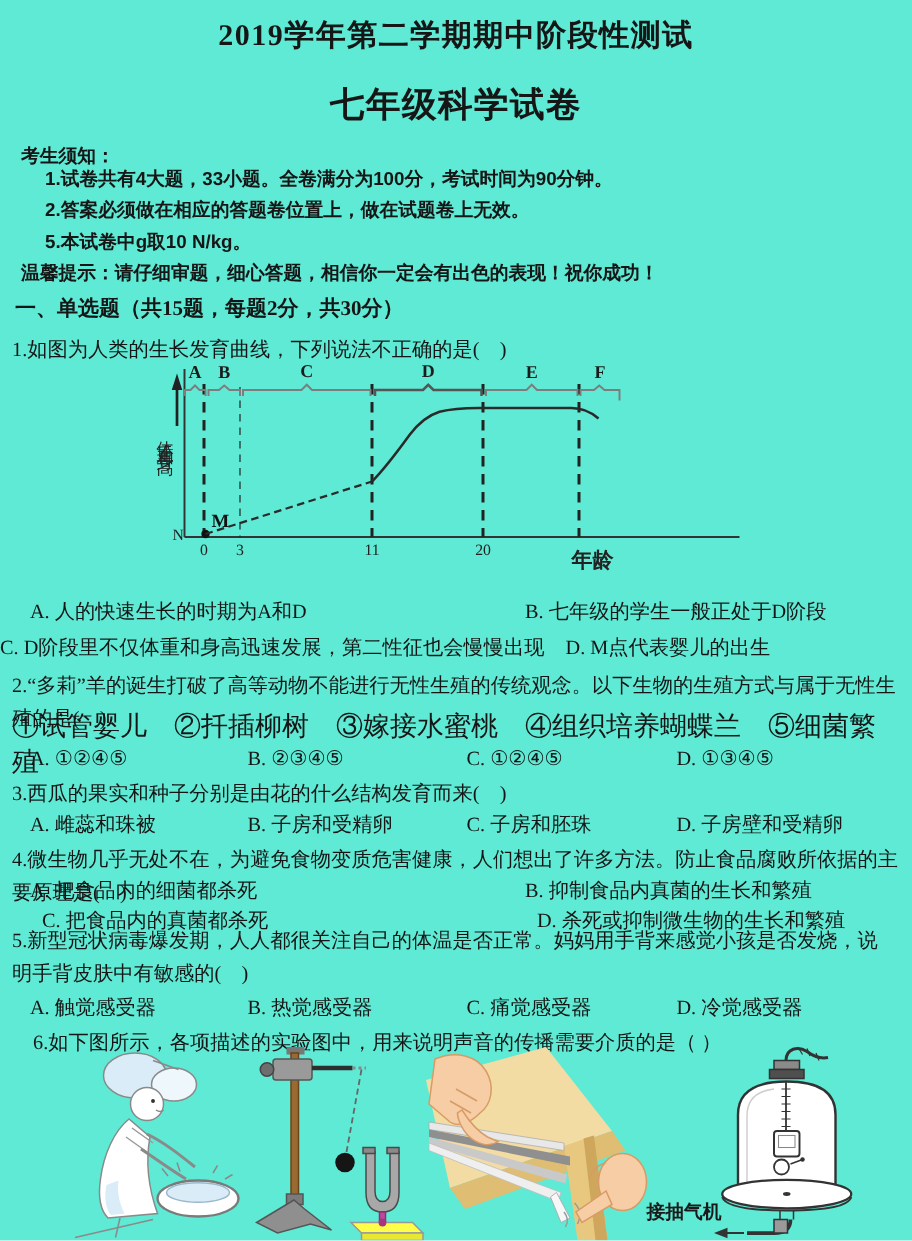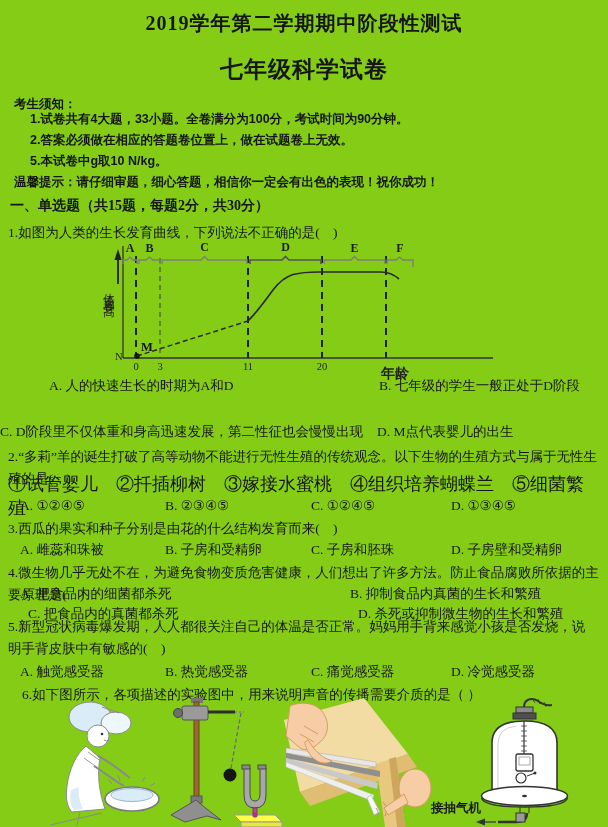--- a/index.html
+++ b/index.html
@@ -1,36 +1,36 @@
 <!DOCTYPE html>
 <html><head>
 <meta charset="utf-8">
 <style>
   html,body{margin:0;padding:0;background:#ffffff;}
-  .page{position:relative;width:608px;height:827px;background:#84cc16;overflow:hidden;
+  .page{position:relative;width:608px;height:827px;background:#5eead4;overflow:hidden;
         font-family:"Liberation Serif","DejaVu Serif",serif;color:#161616;}
   .abs{position:absolute;left:0;right:0;}
   .title{top:10px;text-align:center;font-size:20px;font-weight:700;letter-spacing:1px;}
   .subtitle{top:54px;text-align:center;font-size:23px;font-weight:700;letter-spacing:1px;}
   .sans{font-family:"Liberation Sans","DejaVu Sans",sans-serif;font-weight:700;font-size:12.5px;}
   .notice-head{top:96px;left:14px;right:auto;}
   .n1{top:111px;left:30px;right:8px;}
   .n2{top:132px;left:30px;right:8px;}
   .n3{top:153px;left:30px;right:8px;}
   .tip{top:174px;left:14px;right:8px;}
   .section-head{top:197px;left:10px;right:8px;font-size:14px;font-weight:700;}
   .stem{font-size:13.5px;line-height:22px;}
   .q1stem{top:222px;left:8px;right:8px;}
   .chart-wrap{top:238px;height:154px;}
   .chart-svg{position:absolute;left:95px;top:0;}
   .ylab{position:absolute;left:101px;top:46px;writing-mode:vertical-rl;text-orientation:upright;
         font-size:11.5px;letter-spacing:3px;color:#222;}
   .optrow{font-size:13.5px;line-height:20px;}
   .opts2{top:0;display:grid;grid-template-columns:330px auto;padding-left:20px;}
-  .q1r1{top:376px;margin-left:29px;}
+  .q1r1{top:398px;}
   .q1r2{top:422px;display:flex;gap:14px;}
   .q2stem{top:446px;left:8px;right:4px;}
   .q2items{top:472px;left:8px;right:8px;font-size:18px;}
   .opts4{display:grid;grid-template-columns:145px 146px 140px auto;padding-left:20px;}
   .q2opts{top:496px;}
   .q3stem{top:518px;left:8px;right:8px;}
   .q3opts{top:540px;}
   .q4stem{top:562px;left:8px;right:8px;}
   .q4r1{top:584px;}
   .q4r2{top:604px;padding-left:28px;}

